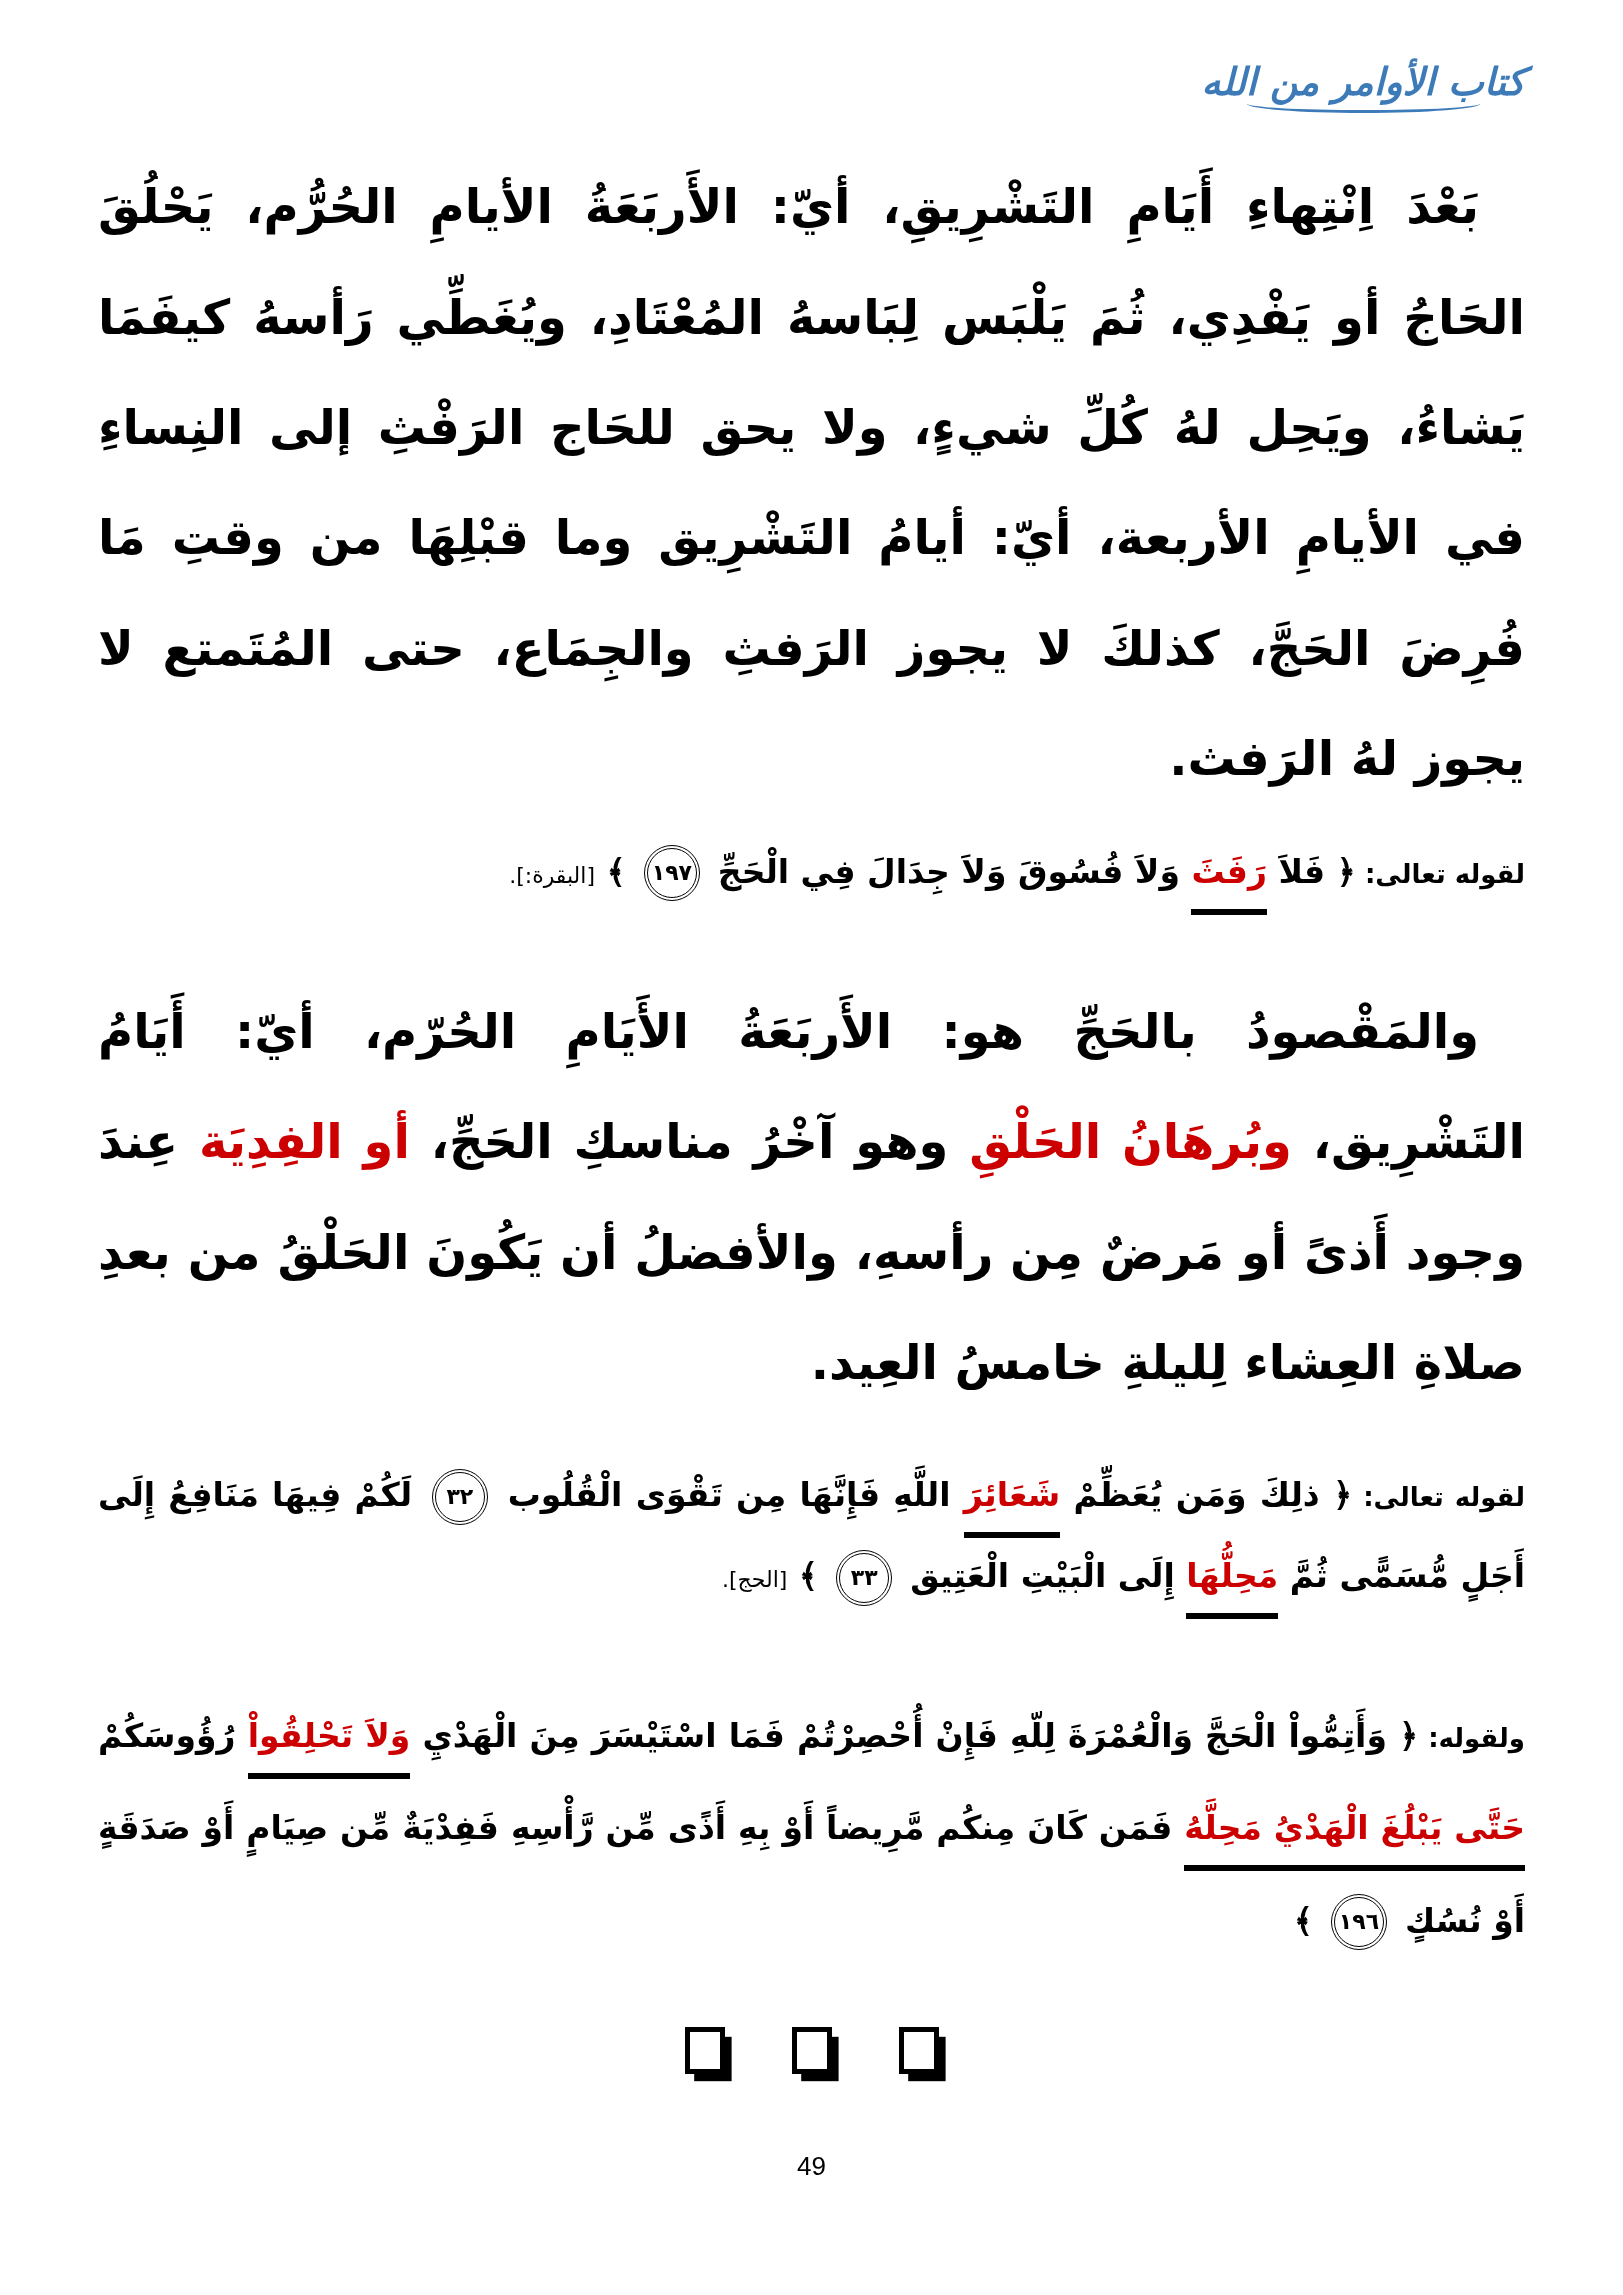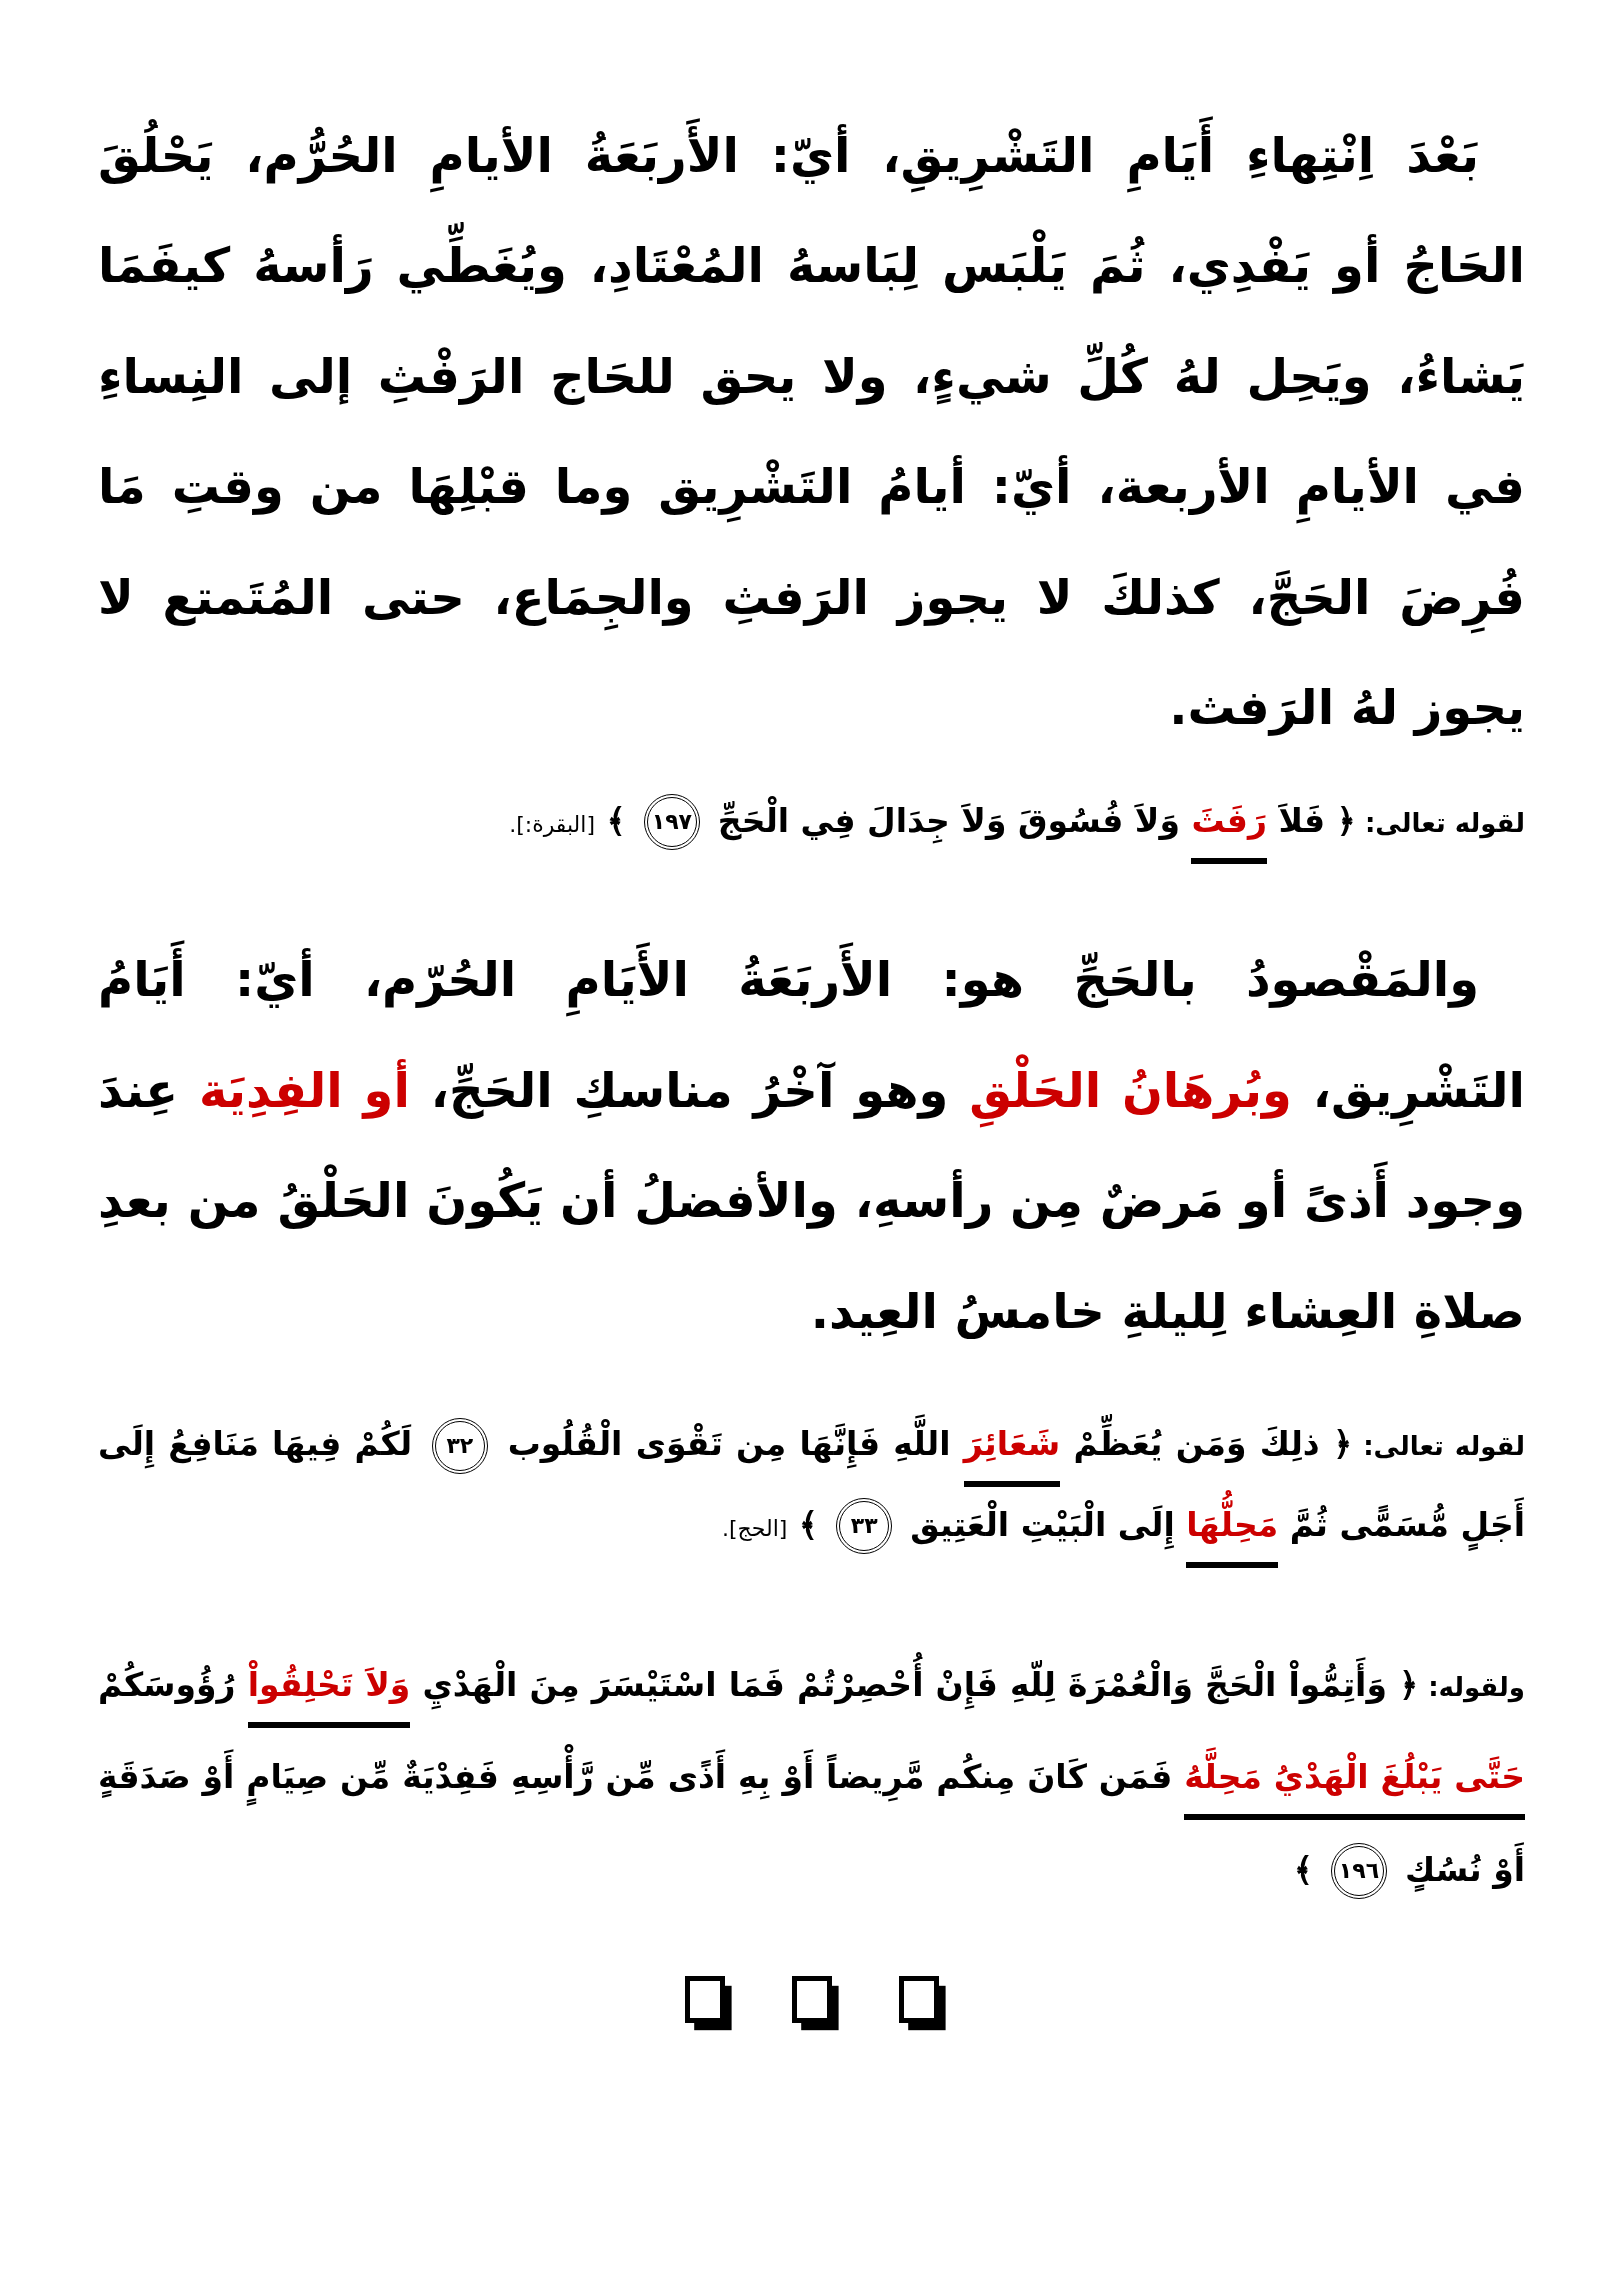--- a/index.html
+++ b/index.html
@@ -96,30 +96,36 @@
     font-size:26px;color:#000;
     direction:ltr;
   }
 </style>
 </head>
 <body>
 
 <div class="page" data-name="document-page">
   <div class="content-wrap" data-name="content-wrap">
 
+    <div class="page-header" data-name="page-header">
+      <span class="calligraphy" data-name="book-title-calligraphy">كتاب الأوامر من الله</span>
+    </div>
 
     <main id="content" data-name="main-content">
         <div class="blk blk-para indented" data-name="paragraph-intro"><span class="seg seg-normal" data-name="text-segment">بَعْدَ اِنْتِهاءِ أَيَامِ التَشْرِيقِ، أيّ: الأَربَعَةُ الأيامِ الحُرُّم، يَحْلُقَ الحَاجُ أو يَفْدِي، ثُمَ يَلْبَس لِبَاسهُ المُعْتَادِ، ويُغَطِّي رَأسهُ كيفَمَا يَشاءُ، ويَحِل لهُ كُلِّ شيءٍ، ولا يحق للحَاج الرَفْثِ إلى النِساءِ في الأيامِ الأربعة، أيّ: أيامُ التَشْرِيق وما قبْلِهَا من وقتِ مَا فُرِضَ الحَجَّ، كذلكَ لا يجوز الرَفثِ والجِمَاع، حتى المُتَمتع لا يجوز لهُ الرَفث.</span></div>
         <div class="blk blk-verse" data-name="verse-baqarah-197"><span class="seg seg-label" data-name="quote-label">لقوله تعالى: </span><span class="seg seg-quran" data-name="text-segment">﴿ فَلاَ </span><span class="seg seg-red-u" data-name="highlighted-word">رَفَثَ</span><span class="seg seg-quran" data-name="text-segment"> وَلاَ فُسُوقَ وَلاَ جِدَالَ فِي الْحَجِّ </span><span class="seg seg-ayah" data-name="ayah-number-medallion">١٩٧</span><span class="seg seg-quran" data-name="text-segment"> ﴾ </span><span class="seg seg-ref" data-name="surah-reference">[البقرة:].</span></div>
         <div class="blk blk-para indented" data-name="paragraph-meaning"><span class="seg seg-normal" data-name="text-segment">والمَقْصودُ بالحَجِّ هو: الأَربَعَةُ الأَيَامِ الحُرّم، أيّ: أَيَامُ التَشْرِيق، </span><span class="seg seg-red" data-name="emphasized-phrase">وبُرهَانُ الحَلْقِ</span><span class="seg seg-normal" data-name="text-segment"> وهو آخْرُ مناسكِ الحَجِّ، </span><span class="seg seg-red" data-name="emphasized-phrase">أو الفِدِيَة</span><span class="seg seg-normal" data-name="text-segment"> عِندَ وجود أَذىً أو مَرضٌ مِن رأسهِ، والأفضلُ أن يَكُونَ الحَلْقُ من بعدِ صلاةِ العِشاء لِليلةِ خامسُ العِيد.</span></div>
         <div class="blk blk-verse" data-name="verse-hajj-32-33"><span class="seg seg-label" data-name="quote-label">لقوله تعالى: </span><span class="seg seg-quran" data-name="text-segment">﴿ ذلِكَ وَمَن يُعَظِّمْ </span><span class="seg seg-red-u" data-name="highlighted-word">شَعَائِرَ</span><span class="seg seg-quran" data-name="text-segment"> اللَّهِ فَإِنَّهَا مِن تَقْوَى الْقُلُوب </span><span class="seg seg-ayah" data-name="ayah-number-medallion">٣٢</span><span class="seg seg-quran" data-name="text-segment"> لَكُمْ فِيهَا مَنَافِعُ إِلَى أَجَلٍ مُّسَمًّى ثُمَّ </span><span class="seg seg-red-u" data-name="highlighted-word">مَحِلُّهَا</span><span class="seg seg-quran" data-name="text-segment"> إِلَى الْبَيْتِ الْعَتِيق </span><span class="seg seg-ayah" data-name="ayah-number-medallion">٣٣</span><span class="seg seg-quran" data-name="text-segment"> ﴾ </span><span class="seg seg-ref" data-name="surah-reference">[الحج].</span></div>
         <div class="blk blk-verse" data-name="verse-baqarah-196"><span class="seg seg-label" data-name="quote-label">ولقوله: </span><span class="seg seg-quran" data-name="text-segment">﴿ وَأَتِمُّواْ الْحَجَّ وَالْعُمْرَةَ لِلّهِ فَإِنْ أُحْصِرْتُمْ فَمَا اسْتَيْسَرَ مِنَ الْهَدْيِ </span><span class="seg seg-red-u" data-name="highlighted-word">وَلاَ تَحْلِقُواْ</span><span class="seg seg-quran" data-name="text-segment"> رُؤُوسَكُمْ </span><span class="seg seg-red-u" data-name="highlighted-word">حَتَّى يَبْلُغَ الْهَدْيُ مَحِلَّهُ</span><span class="seg seg-quran" data-name="text-segment"> فَمَن كَانَ مِنكُم مَّرِيضاً أَوْ بِهِ أَذًى مِّن رَّأْسِهِ فَفِدْيَةٌ مِّن صِيَامٍ أَوْ صَدَقَةٍ أَوْ نُسُكٍ </span><span class="seg seg-ayah" data-name="ayah-number-medallion">١٩٦</span><span class="seg seg-quran" data-name="text-segment"> ﴾</span></div>
       </main>
 
     <div class="squares-row" id="squares" data-name="section-divider-squares">
         <span class="square" data-name="shadowed-square-icon"></span>
         <span class="square" data-name="shadowed-square-icon"></span>
         <span class="square" data-name="shadowed-square-icon"></span>
       </div>
   </div>
 
+  <div class="page-footer" data-name="page-footer">
+    <span data-name="page-number">49</span>
+  </div>
 </div>
 
 
 </body></html>

